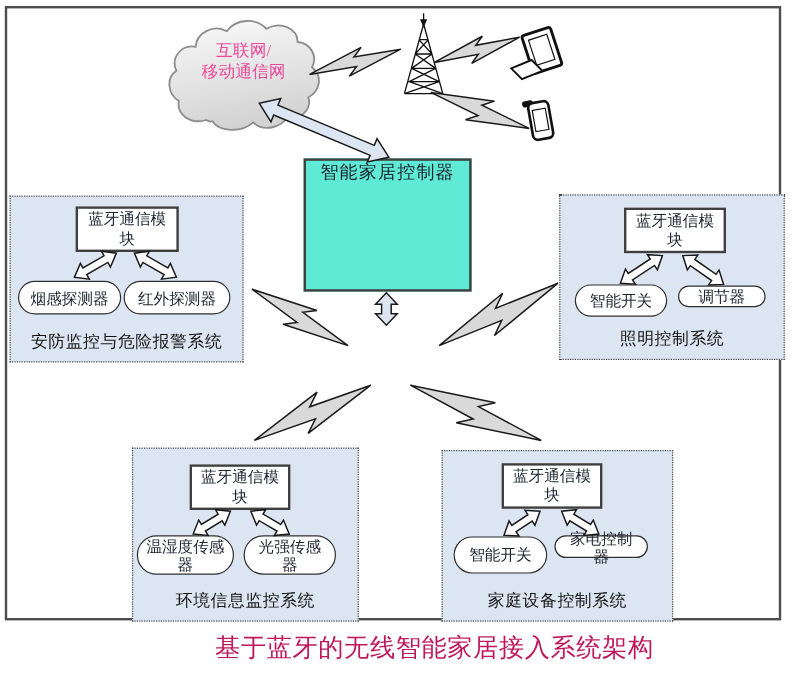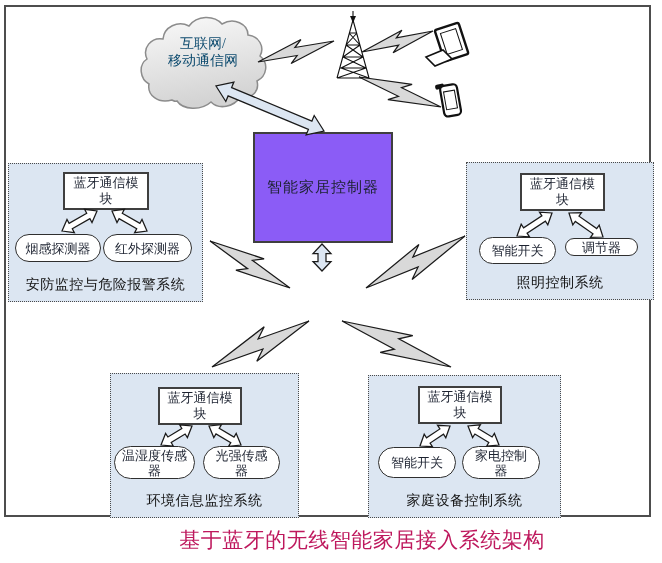--- a/index.html
+++ b/index.html
@@ -3,22 +3,22 @@
 <meta charset="utf-8">
 <style>
   html,body{margin:0;padding:0;background:#fff;}
   #canvas{
     position:relative;width:662px;height:563px;background:#ffffff;
     font-family:"Liberation Serif","DejaVu Serif",serif;color:#1c2230;overflow:hidden;
   }
   #frame{position:absolute;left:4px;top:5px;width:647px;height:512px;border:2px solid #4d4d4d;box-sizing:border-box;}
   
   .solid-box{
-    position:absolute;background:#8b5cf6;border:2px solid #3f3f3f;box-sizing:border-box;
-    display:flex;align-items:center;justify-content:center;text-align:center;z-index:2;
+    position:absolute;background:#5eead4;border:2px solid #3f3f3f;box-sizing:border-box;
+    display:flex;align-items:flex-start;justify-content:center;text-align:center;z-index:2;
   }
   #controller-box{left:253px;top:132px;width:140px;height:111px;font-size:15px;letter-spacing:1px;}
   #bt-module-box{left:294px;top:272px;width:63px;height:44px;font-size:14px;line-height:17px;padding:0 8px;}
   
   .subsys{position:absolute;background:#dce6f2;border:1.6px dotted #4a4a4a;box-sizing:border-box;z-index:1;}
   #subsys-security{left:8px;top:163px;width:195px;height:139px;}
   #subsys-lighting{left:466px;top:162px;width:188px;height:138px;}
   #subsys-environment{left:110px;top:373px;width:189px;height:145px;}
   #subsys-appliance{left:368px;top:375px;width:193px;height:143px;}
   .comm-box{
@@ -35,27 +35,27 @@
     display:flex;align-items:center;justify-content:center;text-align:center;
     font-size:13px;line-height:15px;padding:0 6px;
   }
   #subsys-security .oval-1{left:6px;top:70px;width:86px;height:28px;}
   #subsys-security .oval-2{left:94px;top:70px;width:89px;height:28px;}
   #subsys-lighting .oval-1{left:12px;top:74px;width:77px;height:27px;}
   #subsys-lighting .oval-2{left:98px;top:75px;width:73px;height:18px;}
   #subsys-environment .oval-1{left:3px;top:72px;width:81px;height:33px;}
   #subsys-environment .oval-2{left:92px;top:72px;width:77px;height:33px;}
   #subsys-appliance .oval-1{left:9px;top:71px;width:78px;height:31px;}
-  #subsys-appliance .oval-2{left:93px;top:70px;width:78px;height:33px;padding:0 10px;}
+  #subsys-appliance .oval-2{left:93px;top:70px;width:78px;height:19px;padding:0 10px;}
   .subsys-label{
     position:absolute;left:0;right:0;bottom:7px;text-align:center;font-size:14px;color:#141414;letter-spacing:0.5px;
   }
   
   #cloud-text{position:absolute;left:152px;top:35px;width:102px;text-align:center;
-    font-size:14px;line-height:17px;color:#0c4a6e;z-index:6;}
+    font-size:14px;line-height:17px;color:#ec4899;z-index:6;}
   
   #caption{position:absolute;left:62px;top:526px;width:600px;text-align:center;
     font-size:21px;letter-spacing:0.5px;color:#be185d;z-index:2;}
   
   #overlay{position:absolute;left:0;top:0;z-index:5;pointer-events:none;}
 </style>
 </head>
 <body>
 
 <div id="canvas">

